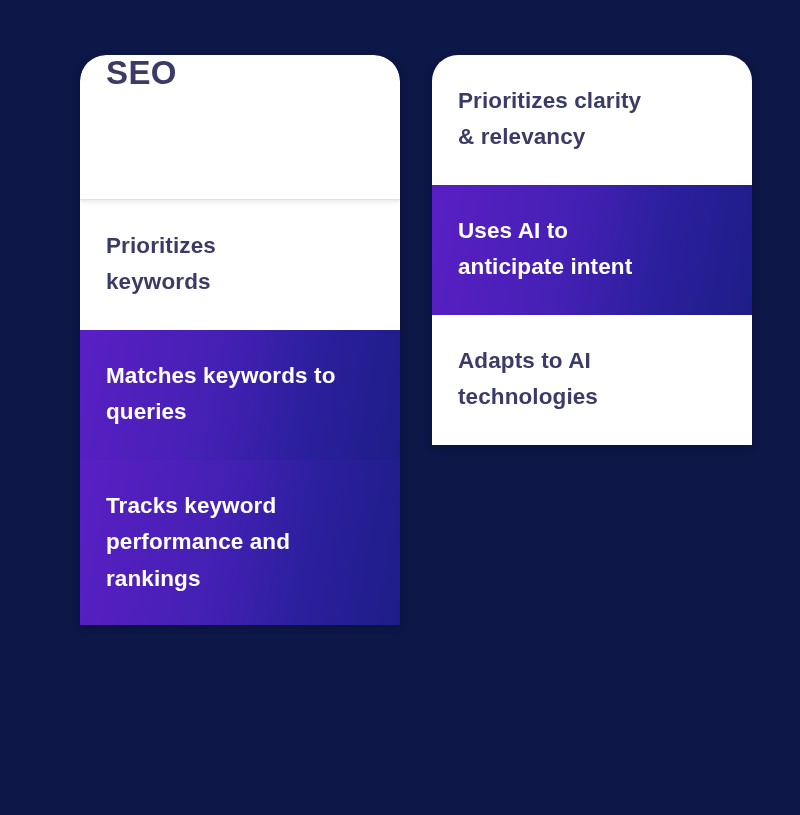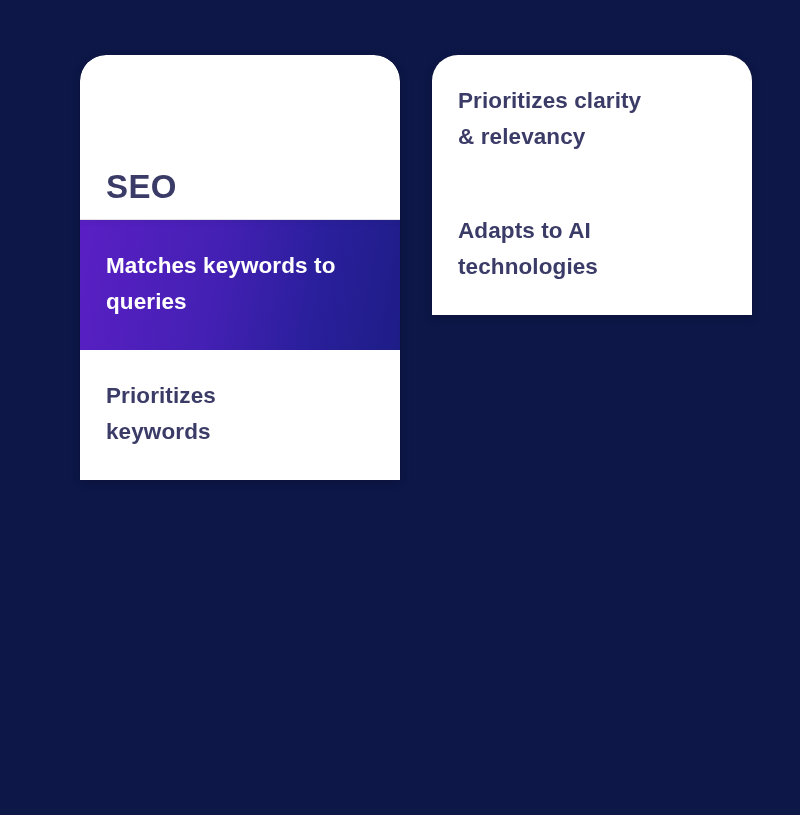--- a/index.html
+++ b/index.html
@@ -33,26 +33,26 @@
     display: flex;
     flex-direction: column;
     border-top-left-radius: 26px;
     border-top-right-radius: 26px;
     overflow: hidden;
     align-self: flex-start;
     box-shadow: 0 2px 10px rgba(0,0,0,0.22);
   }
 
   .col-header {
-    height: 165px;
+    height: 145px;
     background: #ffffff;
     border-bottom: 1px solid #e3e3ea;
     display: flex;
-    align-items: flex-end;
-    padding: 16px 26px;
+    align-items: flex-start;
+    padding: 1px 26px;
     border-top-left-radius: 26px;
     border-top-right-radius: 26px;
     box-shadow: 0 2px 4px rgba(40,40,80,0.10);
     position: relative;
     z-index: 2;
   }
 
   .col-title {
     font-size: 33px;
     font-weight: bold;
@@ -97,36 +97,45 @@
 </head>
 <body>
 
 <div class="comparison-board">
 
   <div class="column">
     <div class="col-header">
       <span class="col-title">SEO</span>
     </div>
     <div class="rows">
+      <div class="row row-light row-h2">
+        <span class="row-text">Prioritizes
+keywords</span>
+      </div>
       <div class="row row-accent row-h2">
         <span class="row-text">Matches keywords to
 queries</span>
       </div>
-      <div class="row row-light row-h2">
-        <span class="row-text">Prioritizes
-keywords</span>
+      <div class="row row-accent row-h3">
+        <span class="row-text">Tracks keyword
+performance and
+rankings</span>
       </div>
     </div>
   </div>
 
   <div class="column">
     <div class="rows">
       <div class="row row-light row-h2">
         <span class="row-text">Prioritizes clarity
 &amp; relevancy</span>
+      </div>
+      <div class="row row-accent row-h2">
+        <span class="row-text">Uses AI to
+anticipate intent</span>
       </div>
       <div class="row row-light row-h2">
         <span class="row-text">Adapts to AI
 technologies</span>
       </div>
     </div>
   </div>
 
 </div>
 

